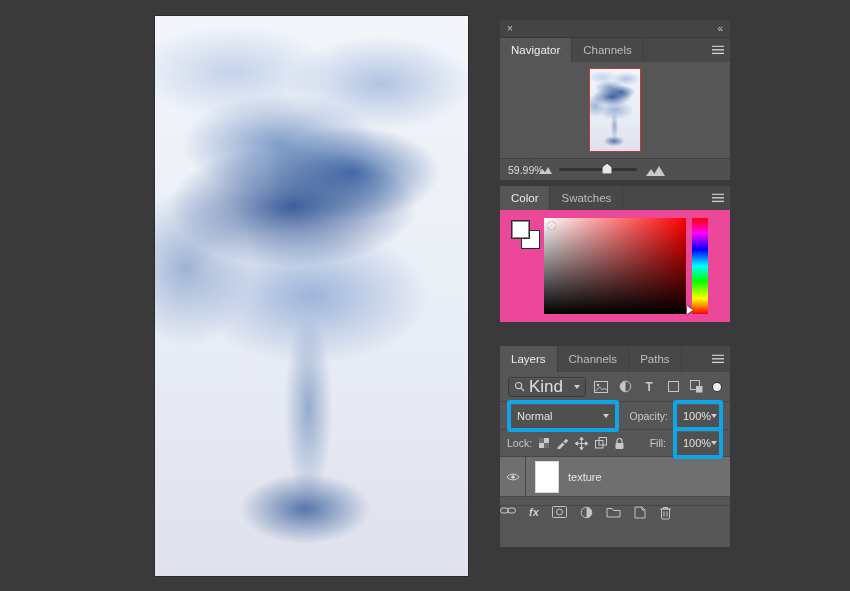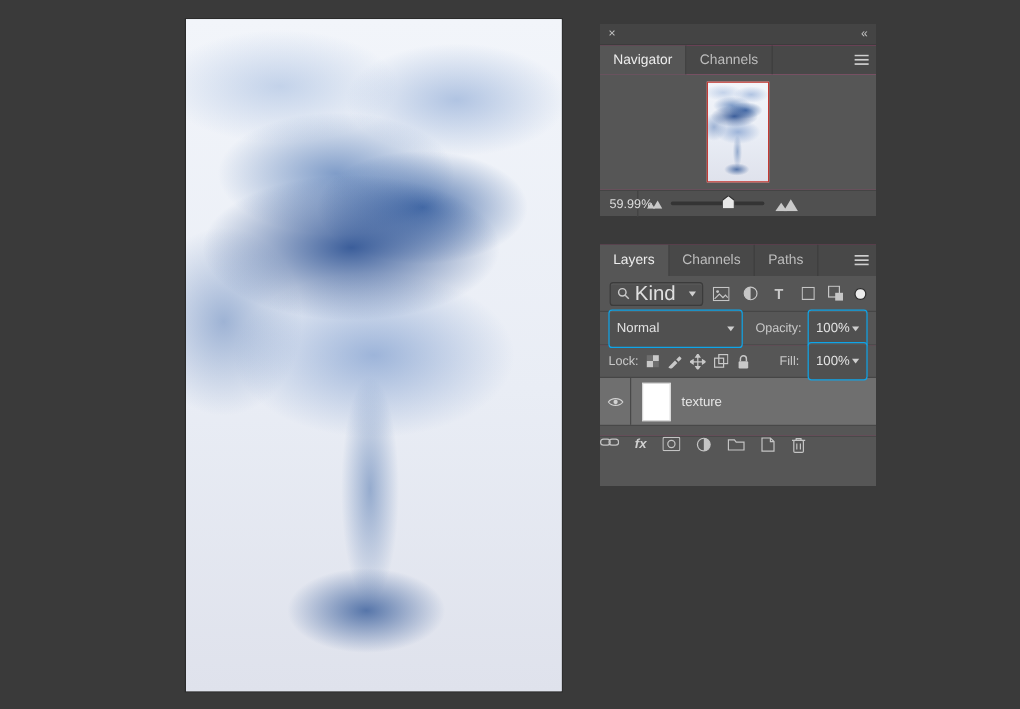--- a/index.html
+++ b/index.html
@@ -78,21 +78,21 @@
               box-shadow:inset 0 1px 0 rgba(255,255,255,.07); }
   .dd-arrow { width:0; height:0; border-left:3.5px solid transparent;
               border-right:3.5px solid transparent; border-top:4px solid #cfcfcf; margin-left:auto; }
   .ficon { width:18px; height:20px; display:flex; align-items:center; justify-content:center; }
   .t-glyph { font-size:12px; font-weight:bold; color:#c9c9c9; }
   .toggle-dot { width:10px; height:10px; border-radius:50%; background:#ececec;
                 border:1px solid #2e2e2e; margin-left:auto; }
 
   .blend-row { height:28px; padding:0 7px; gap:5px; }
   .select { display:flex; align-items:center; height:32px; background:#505050;
-            border:1px solid #0ea5e9; border-radius:3px; padding:0 6px;
+            border:4px solid #0ea5e9; border-radius:3px; padding:0 6px;
             box-shadow:inset 0 1px 0 rgba(255,255,255,.07); font-size:11px; color:#e2e2e2; }
   .select.normal { width:112px; }
   .select.small { width:50px; }
   .lbl { font-size:10.5px; color:#c9c9c9; white-space:nowrap; }
 
   .lock-row { height:27px; padding:0 7px; gap:7px; }
   .checker { width:10px; height:10px;
              background:conic-gradient(#c9c9c9 0 25%, #6e6e6e 0 50%, #c9c9c9 0 75%, #6e6e6e 0); }
   .push-right { margin-left:auto; }
 
@@ -158,20 +158,44 @@
         </div>
         <span style="margin-left:2px;">
           <svg width="19" height="12" fill="#c9c9c9">
               <polygon points="0,12 5,5 10,12"></polygon>
               <polygon points="7,12 13,2 19,12"></polygon>
             </svg>
         </span>
       </div>
     </div>
 
+    <div class="panel" style="margin-top:6px;">
+      <div class="tabbar">
+        <div class="tab active">Color</div>
+        <div class="tab">Swatches</div>
+        <div class="menu-btn">
+          <svg width="12" height="9" fill="#cfcfcf">
+              <rect y="0" width="12" height="1.4"></rect>
+              <rect y="3.6" width="12" height="1.4"></rect>
+              <rect y="7.2" width="12" height="1.4"></rect>
+            </svg>
+        </div>
+      </div>
+      <div class="color-body">
+        <div class="sw-wrap">
+          <div class="sw bg"></div>
+          <div class="sw fg"></div>
+        </div>
+        <div class="grad-field">
+          <div class="grad-marker"></div>
+        </div>
+        <div class="hue-strip"></div>
+        <div class="hue-marker"></div>
+      </div>
+    </div>
 
     <div class="panel" style="margin-top:24px;">
       <div class="tabbar" style="height:26px;">
         <div class="tab active" style="line-height:26px;">Layers</div>
         <div class="tab" style="line-height:26px;">Channels</div>
         <div class="tab" style="line-height:26px;">Paths</div>
         <div class="menu-btn">
           <svg width="12" height="9" fill="#cfcfcf">
               <rect y="0" width="12" height="1.4"></rect>
               <rect y="3.6" width="12" height="1.4"></rect>

